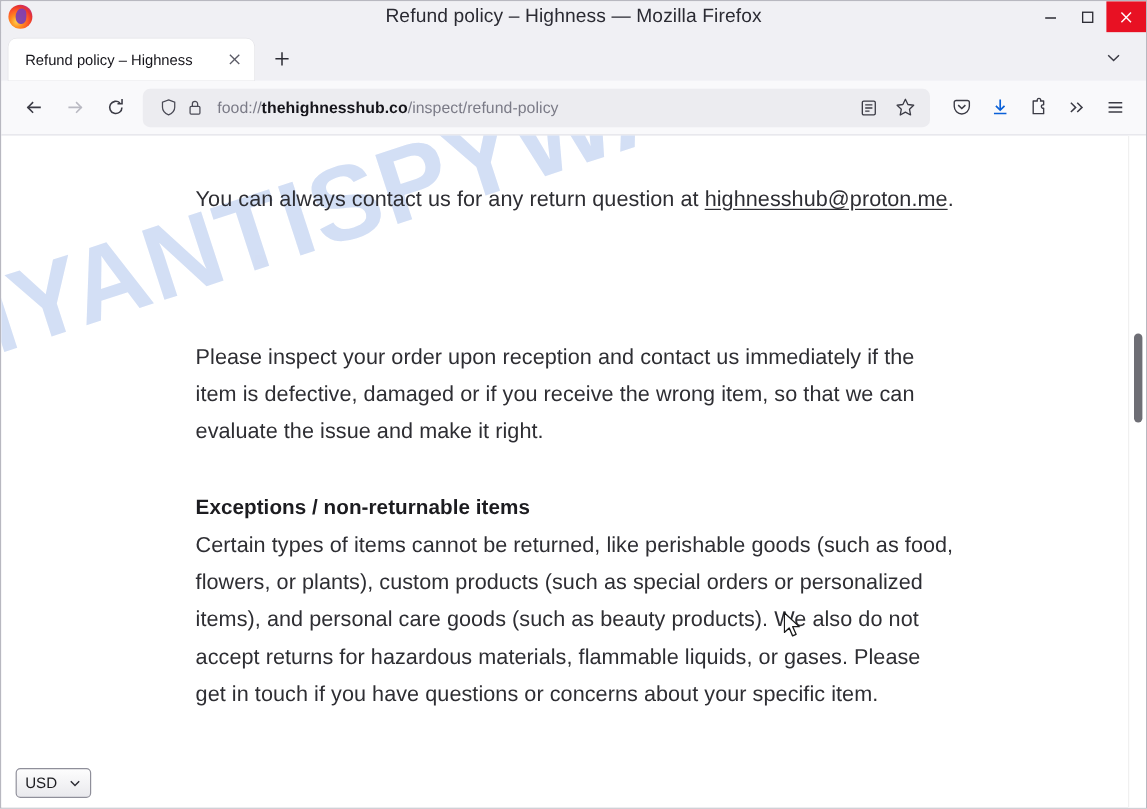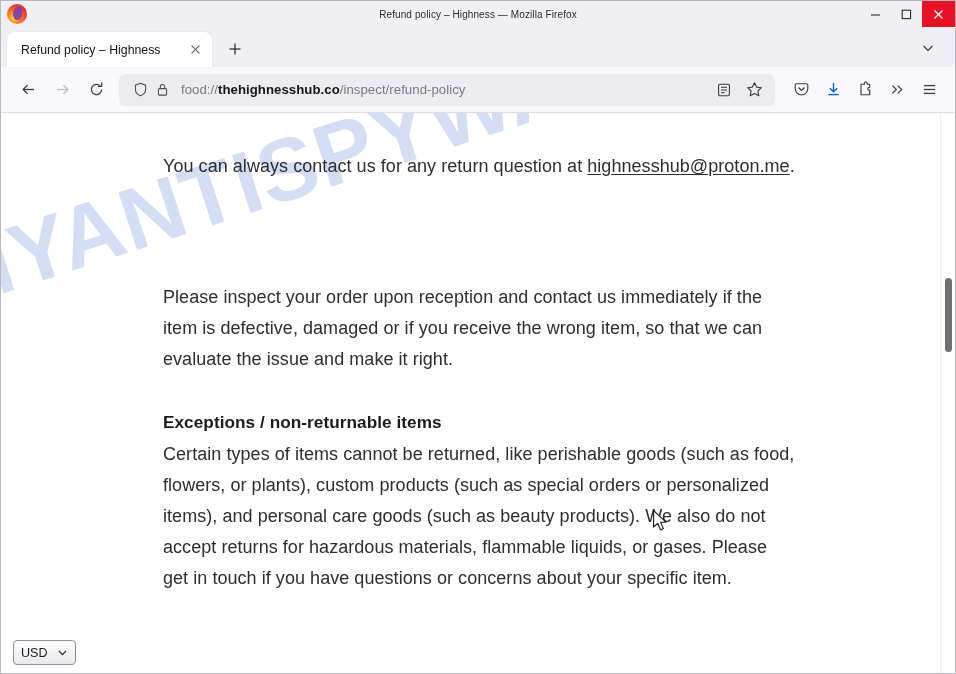--- a/index.html
+++ b/index.html
@@ -41,21 +41,21 @@
     position: absolute;
     left: 6px; top: 3px;
     width: 9px; height: 13px;
     border-radius: 60% 40% 50% 50%;
     background: #7b3fb5;
     opacity: .92;
   }
   #title-text {
     width: 100%;
     text-align: center;
-    font-size: 10px;
+    font-size: 16px;
     color: #2b2b33;
     letter-spacing: .1px;
     white-space: nowrap;
   }
   .wbtns {
     position: absolute; right: 0; top: 0;
     height: 26px;
     display: flex;
   }
   .wbtn {

